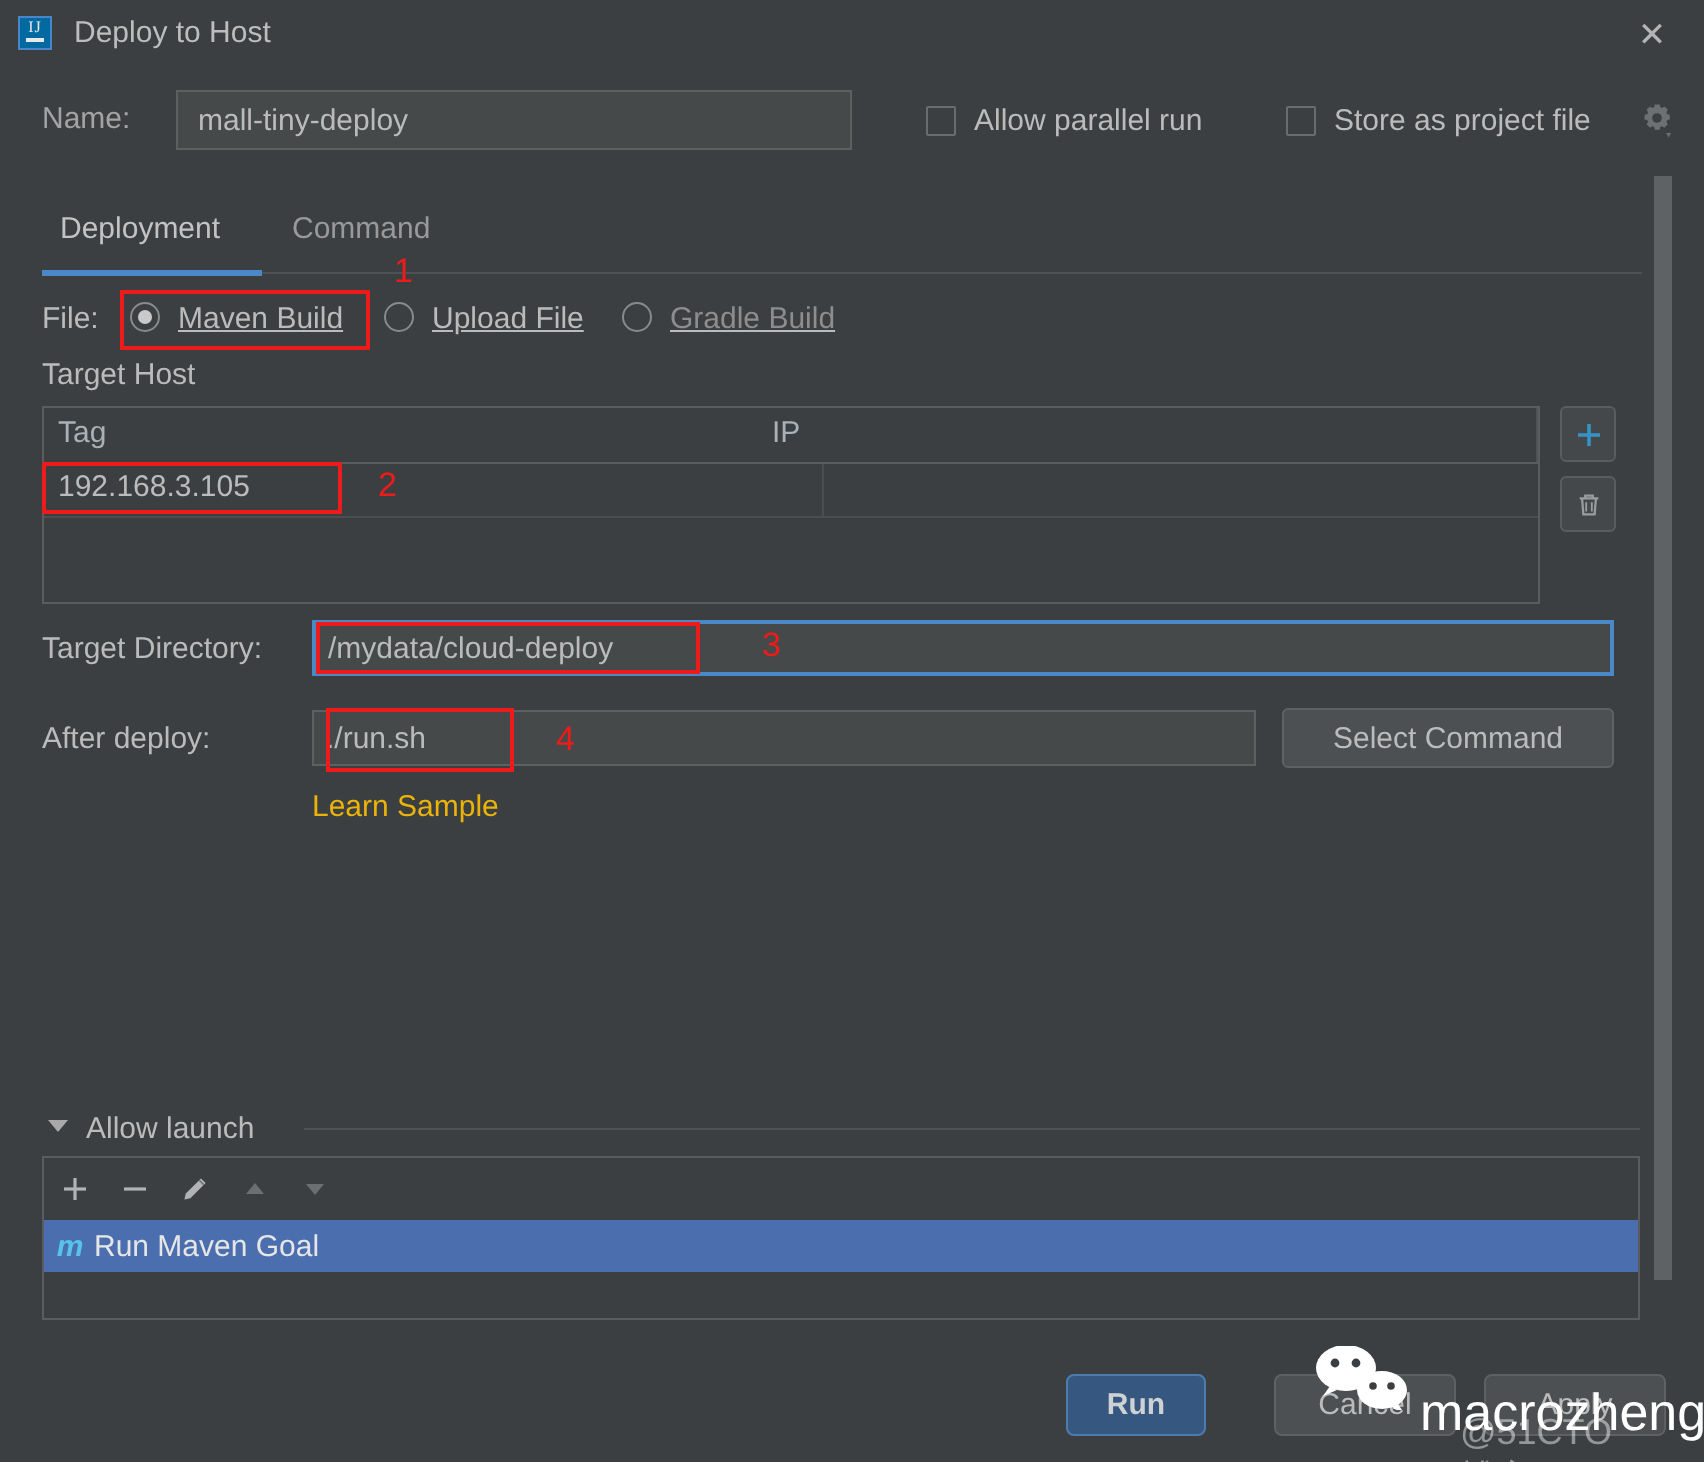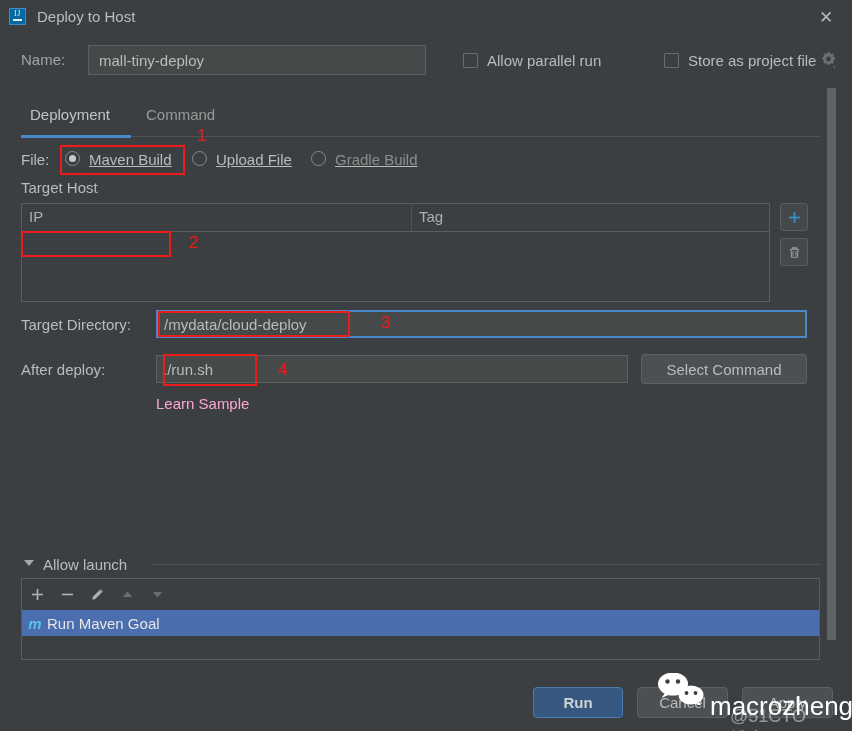--- a/index.html
+++ b/index.html
@@ -108,21 +108,21 @@
     background: #3c3f41;
     box-sizing: border-box;
     border-radius: 1px;
   }
   .chk-label {
     margin-left: 9px;
     font-size: 15px;
     color: #bbbbbb;
   }
   #chk-parallel { left: 463px; top: 52px; }
-  #chk-store    { left: 643px; top: 52px; margin-left: 21px; }
+  #chk-store    { left: 643px; top: 52px; }
   #gear-icon {
     position: absolute;
     left: 820px; top: 51px;
     width: 19px; height: 19px;
     cursor: pointer;
   }
 
   
   #tabs {
     position: absolute;
@@ -299,21 +299,21 @@
     box-sizing: border-box;
     color: #bbbbbb;
     font-size: 15px;
     font-family: "Liberation Sans", sans-serif;
     cursor: pointer;
   }
   #learn-sample {
     position: absolute;
     left: 156px; top: 395px;
     font-size: 15px;
-    color: #f9a8d4;
+    color: #eab308;
     cursor: pointer;
     text-align: right;
   }
 
   
   #bl-arrow {
     position: absolute;
     left: 24px; top: 560px;
     width: 0; height: 0;
     border-left: 5px solid transparent;
@@ -379,21 +379,21 @@
   #bl-item-label {
     margin-left: 3px;
     font-size: 15px;
     color: #e6e6e6;
   }
 
   
   #btn-run {
     position: absolute;
     left: 533px; top: 687px;
-    width: 90px; height: 31px;
+    width: 70px; height: 31px;
     background: #365880;
     border: 1px solid #4c7bb0;
     border-radius: 4px;
     box-sizing: border-box;
     color: #cfd2d4;
     font-size: 15px;
     font-weight: bold;
     font-family: "Liberation Sans", sans-serif;
     cursor: pointer;
   }
@@ -550,22 +550,26 @@
     <div class="radio-wrap" id="rad-gradle">
       <span class="radio-dot"></span>
       <span class="radio-label dim">Gradle Build</span>
     </div>
   </div>
 
   <div id="target-host-label">Target Host</div>
 
   <div id="host-table">
     <div id="host-head">
+      <div class="col" id="col-tag">Tag</div>
       <div class="col" id="col-ip">IP</div>
-      <div class="col" id="col-tag">Tag</div>
+    </div>
+    <div id="host-row">
+      <div class="cell" id="cell-ip">192.168.3.105</div>
+      <div class="cell" id="cell-tag"></div>
     </div>
   </div>
 
   <div class="side-btn" id="btn-add">
     <svg width="15" height="15" viewBox="0 0 15 15">
       <rect x="6.6" y="2" width="1.8" height="11" fill="#3592c4"></rect>
       <rect x="2" y="6.6" width="11" height="1.8" fill="#3592c4"></rect>
     </svg>
   </div>
 

